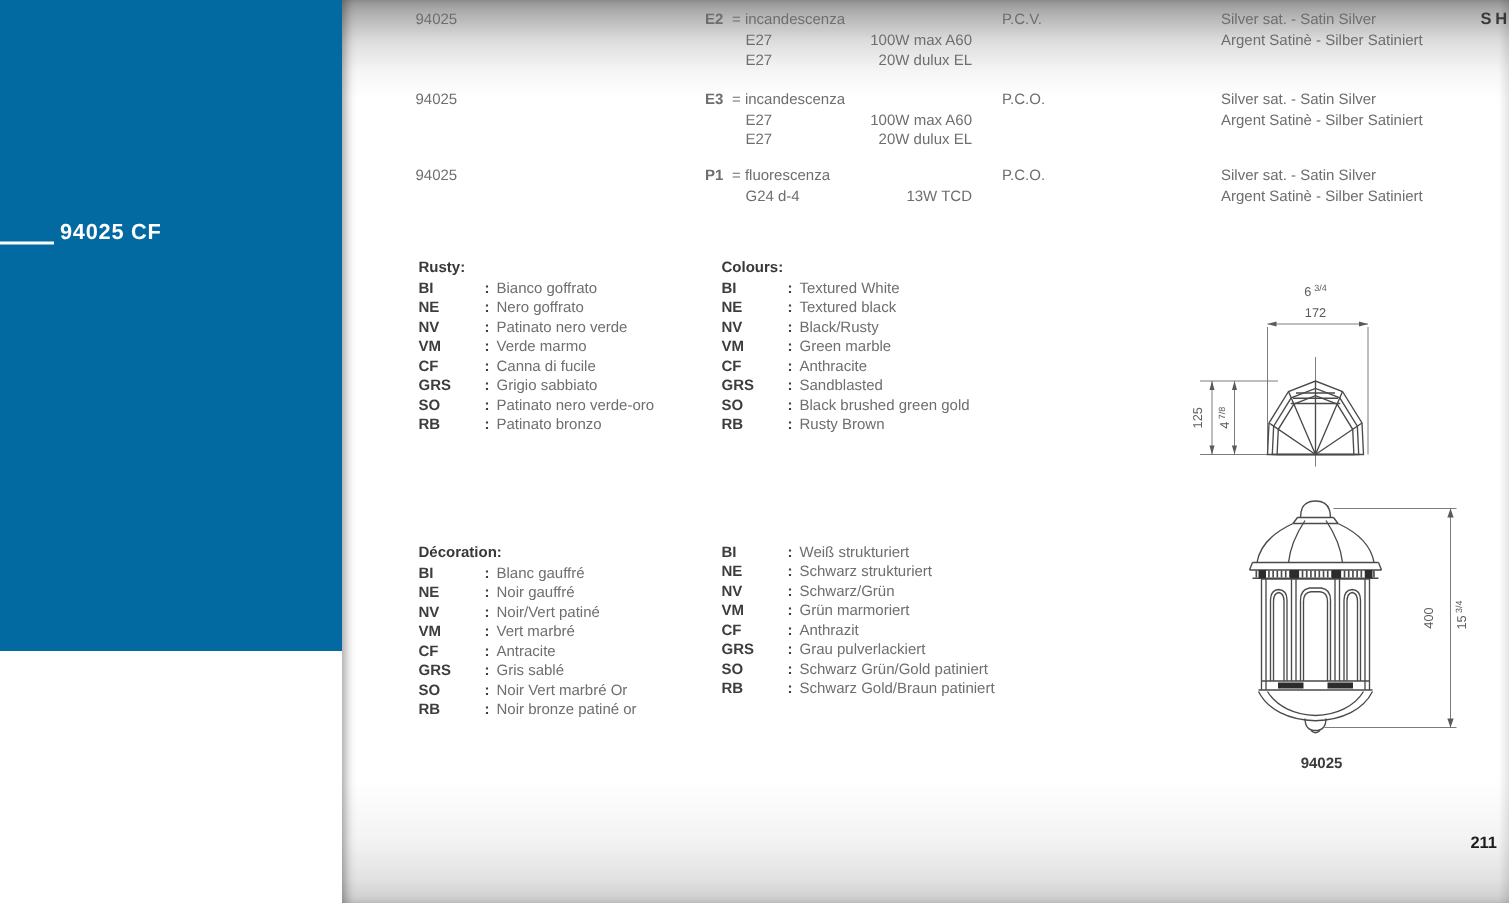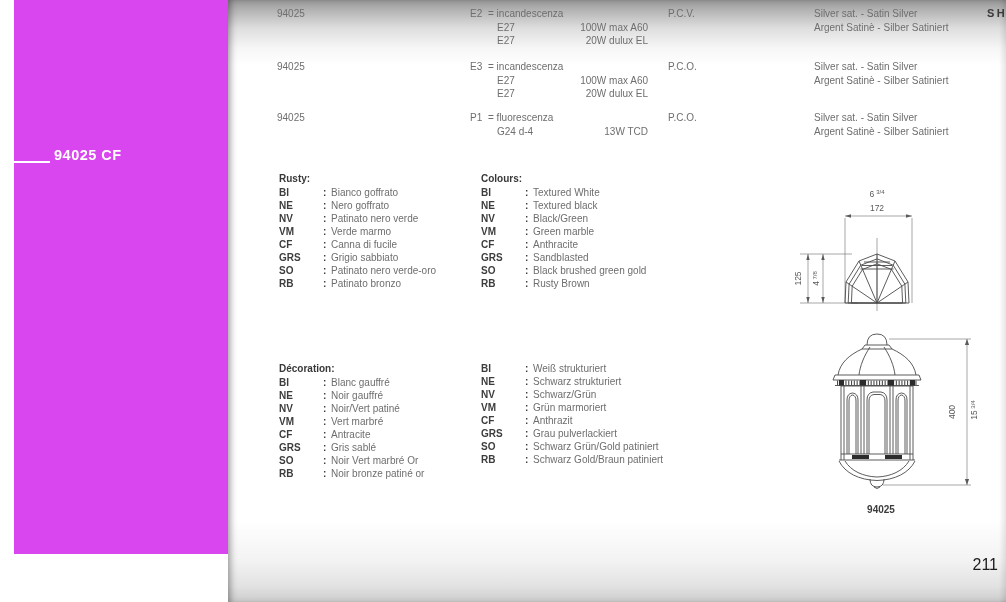--- a/index.html
+++ b/index.html
@@ -1,43 +1,43 @@
 <!DOCTYPE html>
 <html><head>
 <meta charset="utf-8">
 <style>
   html,body{margin:0;padding:0;background:#3a3a3a}
   #page{position:relative;width:1006px;height:602px;overflow:hidden;
         font-family:"Liberation Sans",sans-serif;background:#fff}
-  #sidebar{position:absolute;left:14px;top:0;width:228px;height:554px;background:#d946ef}
+  #sidebar{position:absolute;left:0;top:0;width:228px;height:434px;background:#0369a1}
   #sidebar .model{position:absolute;left:40px;top:147px;color:#fff;font-size:14.5px;
         font-weight:bold;letter-spacing:.5px}
   #sidebar .rule{position:absolute;left:0;top:161px;width:36px;height:2px;background:#fff}
   #content{position:absolute;left:228px;top:0;width:778px;height:602px;
     background:linear-gradient(180deg,#969696 0,#b3b3b3 10px,#dedede 28px,#f6f6f6 48px,
       #ffffff 66px,#ffffff 520px,#f3f3f3 560px,#e2e2e2 586px,#cccccc 602px);
     box-shadow:inset 5px 0 7px -3px rgba(0,0,0,.4)}
   .edge-shade{position:absolute;right:0;top:0;width:7px;height:602px;
     background:linear-gradient(90deg,rgba(0,0,0,0),rgba(0,0,0,.10))}
   .txt,.spec-row span,.clist{color:#6e6e6e;font-size:10px;line-height:13px}
-  .b{font-weight:normal;color:#3d3d3d}
+  .b{font-weight:bold;color:#3d3d3d}
   
   .spec-row{position:absolute;left:0;width:778px;height:0}
   .spec-row span{position:absolute;top:0;white-space:nowrap}
   .sr-code{left:49px}
   .sr-lamp{left:242px}
   .sr-lamp .eq{margin-left:18px}
   .sr-socket{left:269px}
   .sr-power{left:335px;width:85px;text-align:right}
   .sr-mat{left:440px}
   .sr-fin{left:586px}
   .corner-label{position:absolute;left:759px;top:7px;font-size:11px;font-weight:bold;
     color:#3a3a3a;letter-spacing:2.5px;white-space:nowrap}
   .page-num{position:absolute;left:738px;top:556px;width:32px;text-align:right;
-    font-size:16px;font-weight:normal;color:#1d1d1d}
+    font-size:11px;font-weight:bold;color:#1d1d1d}
   
   .clist{position:absolute}
   .ctitle{font-weight:bold;color:#383838;height:14px}
   .crow{height:13px;white-space:nowrap}
   .ck{display:inline-block;width:44px;font-weight:bold;color:#3d3d3d}
   .cs{display:inline-block;width:8px;font-weight:bold;color:#3d3d3d}
   
   svg{position:absolute;overflow:visible}
   svg text{font-family:"Liberation Sans",sans-serif;fill:#5a5a5a;font-size:8.5px}
   .cap{position:absolute;left:629px;top:504px;width:48px;text-align:center;
@@ -109,21 +109,21 @@
       <div class="crow"><span class="ck">CF</span><span class="cs">:</span><span class="cd">Canna di fucile</span></div>
       <div class="crow"><span class="ck">GRS</span><span class="cs">:</span><span class="cd">Grigio sabbiato</span></div>
       <div class="crow"><span class="ck">SO</span><span class="cs">:</span><span class="cd">Patinato nero verde-oro</span></div>
       <div class="crow"><span class="ck">RB</span><span class="cs">:</span><span class="cd">Patinato bronzo</span></div>
     </div>
 
     <div class="clist" style="left:253px;top:172px">
       <div class="ctitle">Colours:</div>
       <div class="crow"><span class="ck">BI</span><span class="cs">:</span><span class="cd">Textured White</span></div>
       <div class="crow"><span class="ck">NE</span><span class="cs">:</span><span class="cd">Textured black</span></div>
-      <div class="crow"><span class="ck">NV</span><span class="cs">:</span><span class="cd">Black/Green</span></div>
+      <div class="crow"><span class="ck">NV</span><span class="cs">:</span><span class="cd">Black/Rusty</span></div>
       <div class="crow"><span class="ck">VM</span><span class="cs">:</span><span class="cd">Green marble</span></div>
       <div class="crow"><span class="ck">CF</span><span class="cs">:</span><span class="cd">Anthracite</span></div>
       <div class="crow"><span class="ck">GRS</span><span class="cs">:</span><span class="cd">Sandblasted</span></div>
       <div class="crow"><span class="ck">SO</span><span class="cs">:</span><span class="cd">Black brushed green gold</span></div>
       <div class="crow"><span class="ck">RB</span><span class="cs">:</span><span class="cd">Rusty Brown</span></div>
     </div>
 
     <div class="clist" style="left:51px;top:362px">
       <div class="ctitle">Décoration:</div>
       <div class="crow"><span class="ck">BI</span><span class="cs">:</span><span class="cd">Blanc gauffré</span></div>

